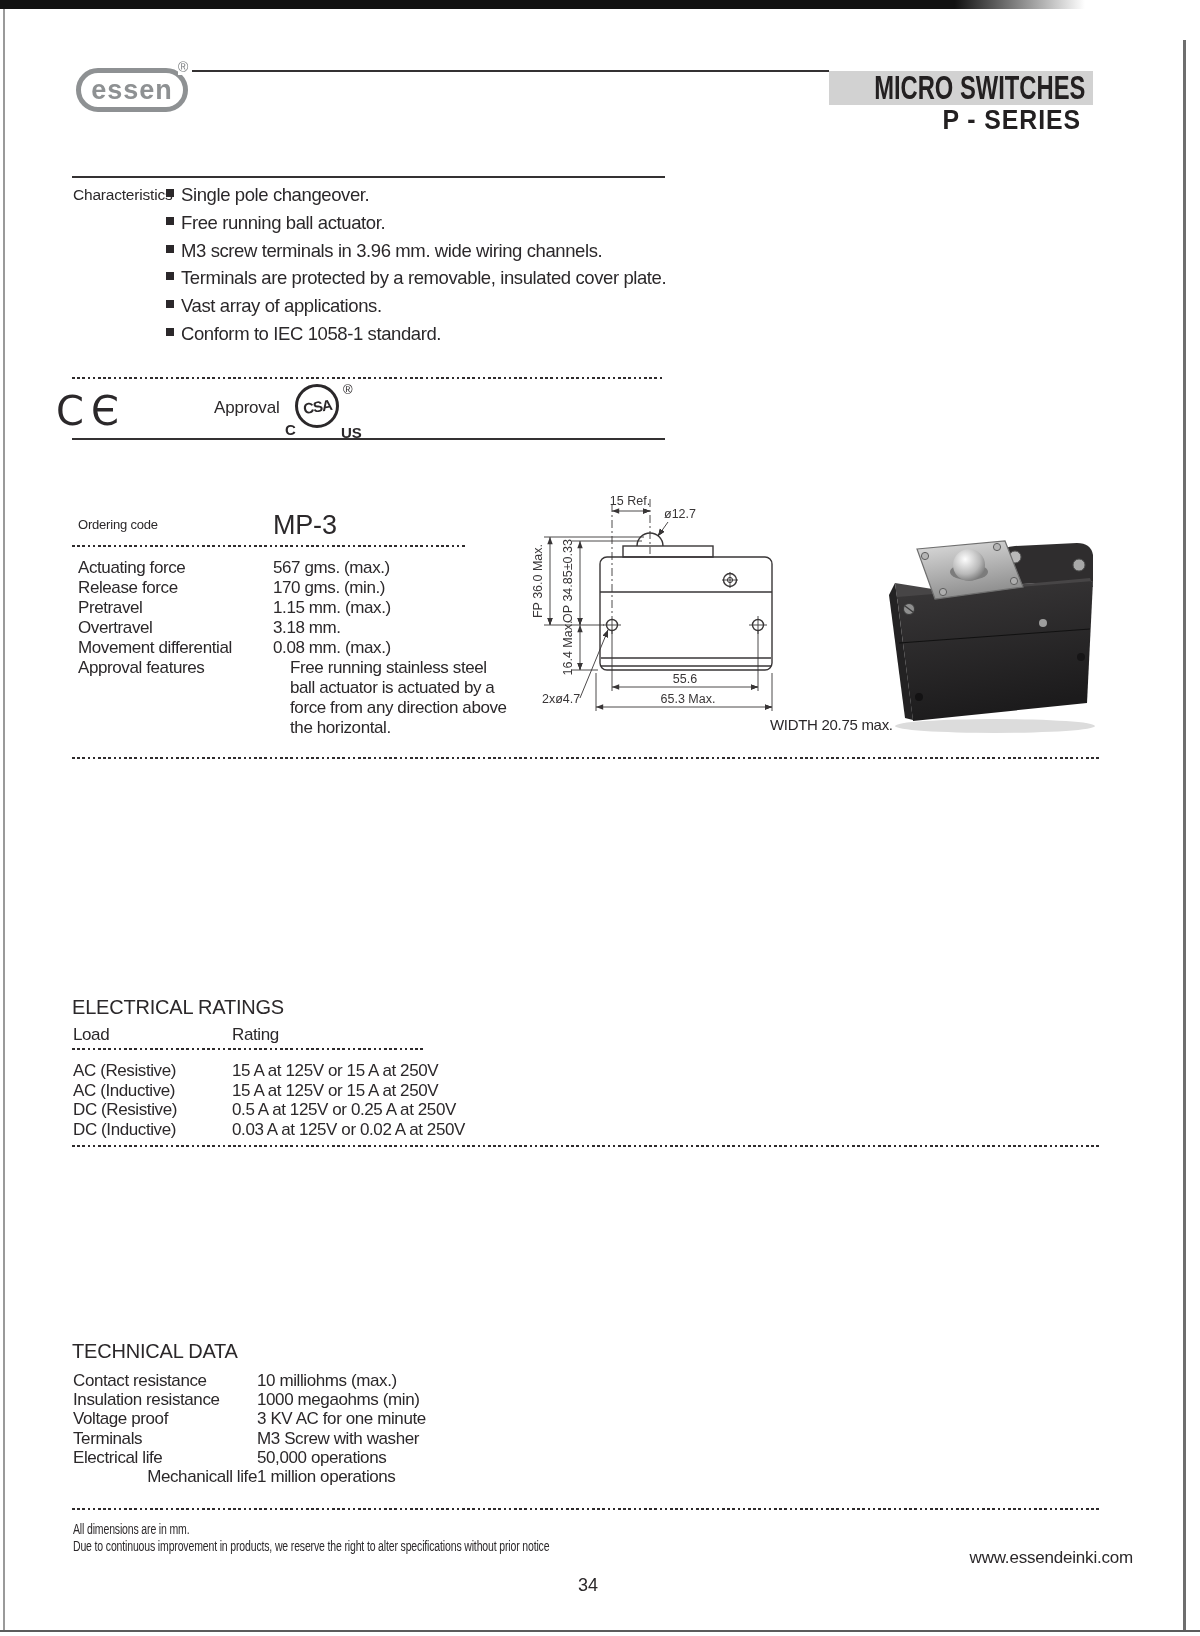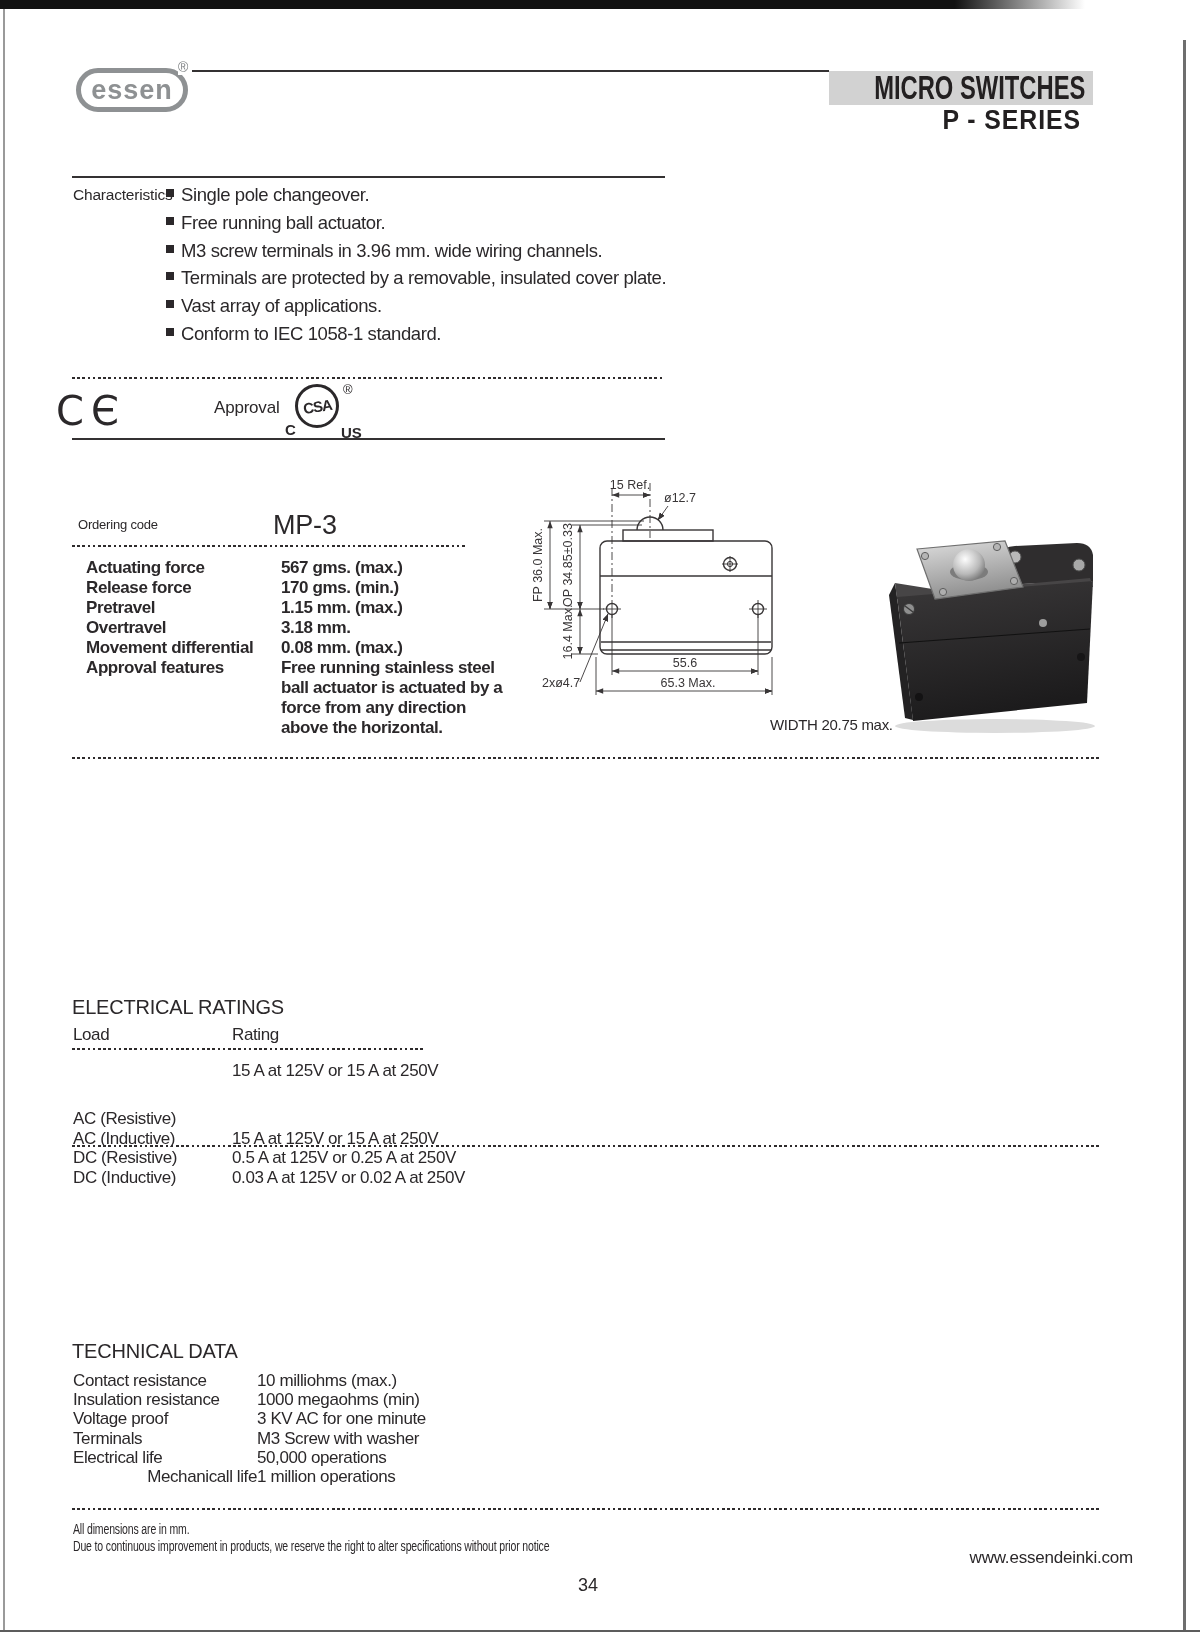--- a/index.html
+++ b/index.html
@@ -137,21 +137,21 @@
     <span class="csa-reg">®</span>
     <span class="csa-c">C</span>
     <span class="csa-us">US</span>
   </div>
   <div class="abs solid-line" style="left:72px; top:438px; width:593px;"></div>
 
   <div class="abs sec-label" style="left:78px; top:517px;">Ordering code</div>
   <div class="abs ordering-code" style="left:273px; top:510px;">MP-3</div>
   <div class="abs dotted-line" style="left:72px; top:545px; width:395px;"></div>
 
-  <div class="abs kv-table" style="left:86px; top:558px; width:430px;font-weight:bold;">
+  <div class="abs kv-table" style="left:78px; top:558px; width:430px;">
     <div class="kv-row">
       <span class="kv-name" style="width:195px;">Actuating force</span>
       <span style="width:225px;">567 gms. (max.)</span>
     </div>
     <div class="kv-row">
       <span class="kv-name" style="width:195px;">Release force</span>
       <span style="width:225px;">170 gms. (min.)</span>
     </div>
     <div class="kv-row">
       <span class="kv-name" style="width:195px;">Pretravel</span>
@@ -160,25 +160,25 @@
     <div class="kv-row">
       <span class="kv-name" style="width:195px;">Overtravel</span>
       <span style="width:225px;">3.18 mm.</span>
     </div>
     <div class="kv-row">
       <span class="kv-name" style="width:195px;">Movement differential</span>
       <span style="width:225px;">0.08 mm. (max.)</span>
     </div>
     <div class="kv-row">
       <span class="kv-name" style="width:195px;">Approval features</span>
-      <span style="width:222px;">Free running stainless steel ball actuator is actuated by a force from any direction above the horizontal.</span>
-    </div>
-  </div>
-
-  <div class="abs" style="left:492px; top:439px;text-align:center;">
+      <span style="width:222px;margin-left:17px;">Free running stainless steel ball actuator is actuated by a force from any direction above the horizontal.</span>
+    </div>
+  </div>
+
+  <div class="abs" style="left:492px; top:455px;text-align:center;">
     <svg width="335" height="260" viewBox="0 0 335 260">
       <defs>
         <marker id="aE" markerWidth="9" markerHeight="8" refX="8" refY="3" orient="auto">
           <path d="M0,0 L8,3 L0,6 Z" fill="#39363 7"></path>
           <path d="M0,0 L8,3 L0,6 Z" fill="#393637"></path>
         </marker>
         <marker id="aS" markerWidth="9" markerHeight="8" refX="0" refY="3" orient="auto">
           <path d="M8,0 L0,3 L8,6 Z" fill="#393637"></path>
         </marker>
       </defs>
@@ -280,21 +280,21 @@
   <div class="abs sec-title" style="left:72px; top:996px;">ELECTRICAL RATINGS</div>
   <div class="abs kv-table" style="left:73px; top:1025px; width:420px;">
     <div class="kv-row">
       <span class="kv-name" style="width:159px;">Load</span>
       <span>Rating</span>
     </div>
   </div>
   <div class="abs dotted-line" style="left:72px; top:1048px; width:352px;"></div>
   <div class="abs kv-table" style="left:73px; top:1061px; width:460px; line-height:19.5px;">
     <div class="kv-row">
-      <span class="kv-name" style="width:159px;margin-top:48px;">AC (Resistive)</span>
+      <span class="kv-name" style="width:159px;">AC (Resistive)</span>
       <span>15 A at 125V or 15 A at 250V</span>
     </div>
     <div class="kv-row">
       <span class="kv-name" style="width:159px;">AC (Inductive)</span>
       <span>15 A at 125V or 15 A at 250V</span>
     </div>
     <div class="kv-row">
       <span class="kv-name" style="width:159px;">DC (Resistive)</span>
       <span>0.5 A at 125V or 0.25 A at 250V</span>
     </div>

